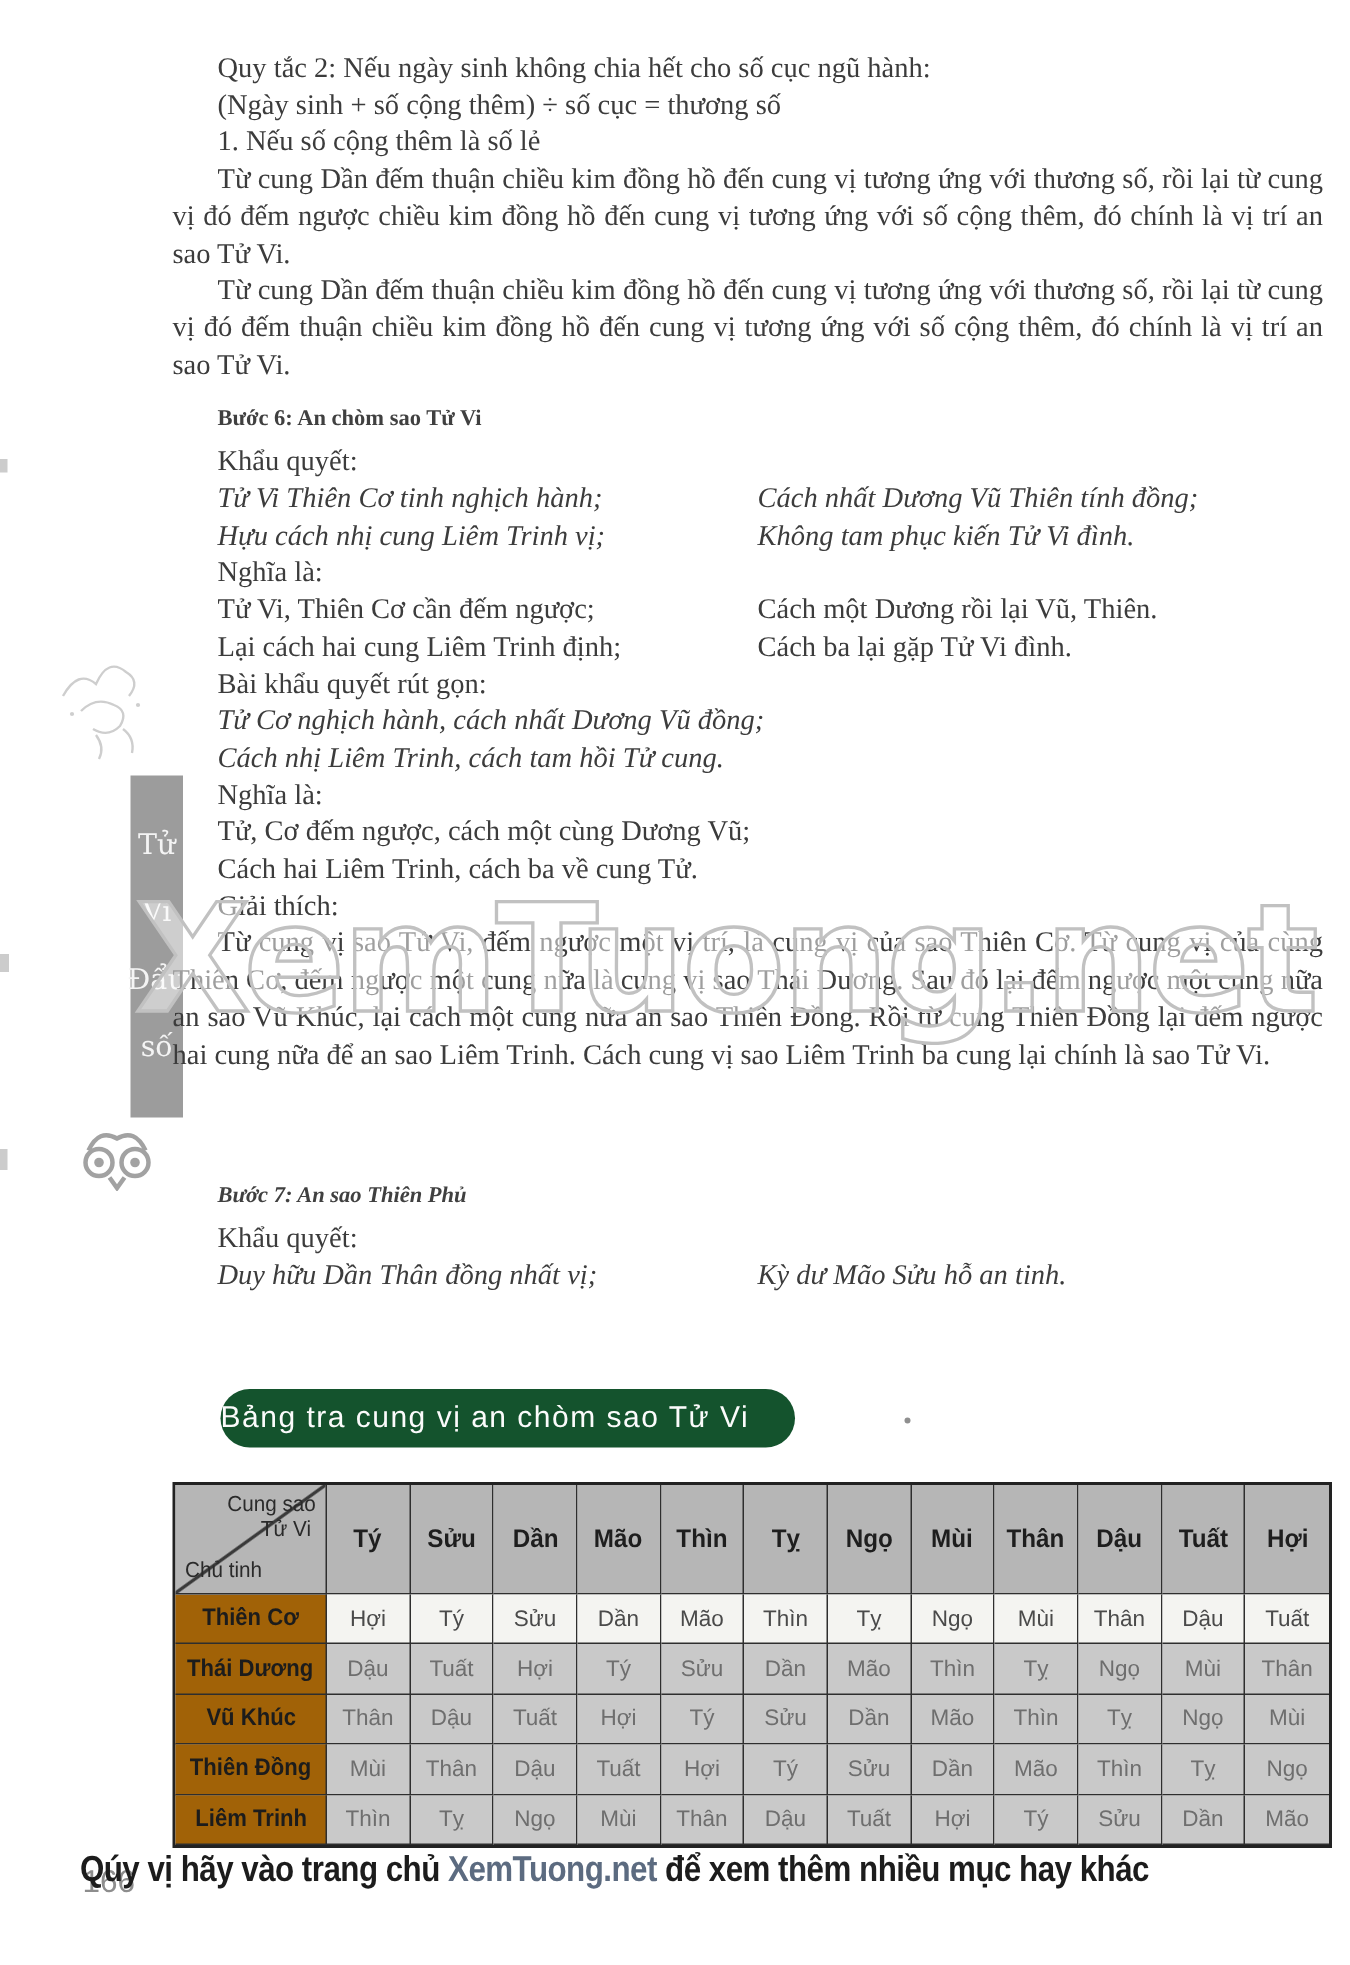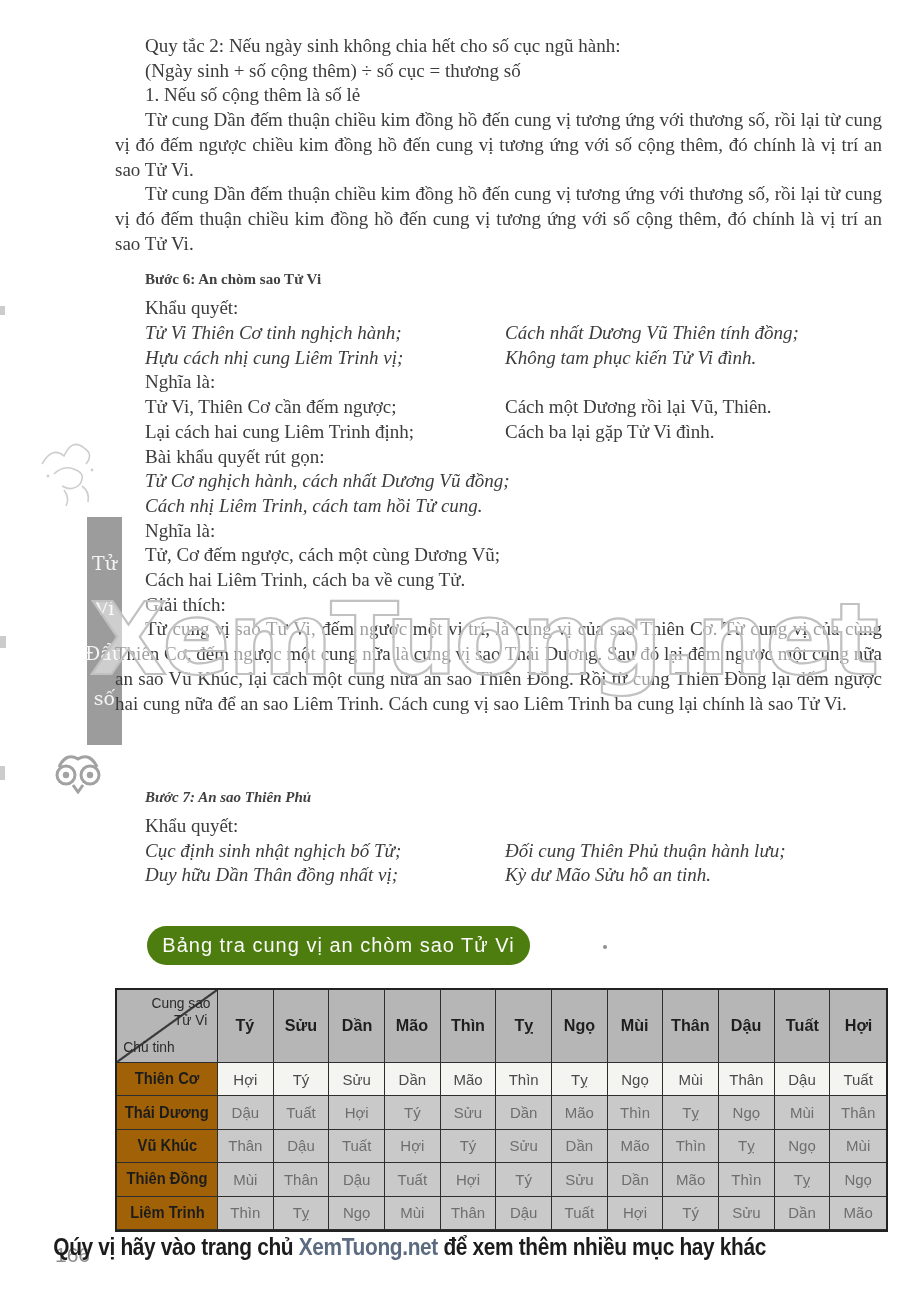--- a/index.html
+++ b/index.html
@@ -28,23 +28,23 @@
   .bird{position:absolute;left:34px;top:430px;}
   .cloud{position:absolute;left:52px;top:746px;}
 
   
   .wm{position:absolute;left:90px;top:581px;z-index:5;pointer-events:none;
       font-family:"DejaVu Sans", sans-serif;font-weight:bold;font-size:100px;
       letter-spacing:-2px;color:rgba(255,255,255,0.50);
       -webkit-text-stroke:2.2px #c1c1c1;white-space:nowrap;}
 
   
-  .banner{position:absolute;left:147px;top:926px;width:383px;height:39px;background:#4d7c0f;
+  .banner{position:absolute;left:147px;top:926px;width:383px;height:39px;background:#14532d;
           border-radius:20px;color:#fbfbfb;font-family:"Liberation Sans", sans-serif;
-          font-size:20px;line-height:39px;text-align:center;letter-spacing:1px;}
+          font-size:20px;line-height:39px;letter-spacing:1px;}
   .dot-artifact{position:absolute;left:603px;top:945px;width:4px;height:4px;background:#8f8f8f;border-radius:50%;}
 
   
   .tbl{position:absolute;left:115px;top:988px;width:773px;box-sizing:border-box;
        border:2.5px solid #222;display:grid;
        grid-template-columns:101px repeat(12, 1fr);
        grid-template-rows:73px repeat(5, 33.4px);
        font-family:"Liberation Sans", sans-serif;}
   .tbl .cell{border-right:1.5px solid #2e2e2e;border-bottom:1.5px solid #2e2e2e;
        display:flex;align-items:center;justify-content:center;overflow:hidden;}
@@ -142,24 +142,20 @@
     <div class="ind">Tử, Cơ đếm ngược, cách một cùng Dương Vũ;</div>
     <div class="ind">Cách hai Liêm Trinh, cách ba về cung Tử.</div>
     <div class="ind">Giải thích:</div>
     <p class="para">Từ cung vị sao Tử Vi, đếm ngược một vị trí, là cung vị của sao Thiên Cơ. Từ cung vị của cùng Thiên Cơ, đếm ngược một cung nữa là cung vị sao Thái Dương. Sau đó lại đếm ngược một cung nữa an sao Vũ Khúc, lại cách một cung nữa an sao Thiên Đồng. Rồi từ cung Thiên Đồng lại đếm ngược hai cung nữa để an sao Liêm Trinh. Cách cung vị sao Liêm Trinh ba cung lại chính là sao Tử Vi.</p>
   </div>
 
   <div class="col col2">
     <h2 class="step" style="margin-top:0;font-style:italic;">Bước 7: An sao Thiên Phủ</h2>
     <div class="ind">Khẩu quyết:</div>
     <div class="duo">
-      <span class="l it">Cục định sinh nhật nghịch bố Tử;</span>
-      <span class="r it">Đối cung Thiên Phủ thuận hành lưu;</span>
-    </div>
-    <div class="duo">
       <span class="l it">Duy hữu Dần Thân đồng nhất vị;</span>
       <span class="r it">Kỳ dư Mão Sửu hỗ an tinh.</span>
     </div>
   </div>
 
   <div class="wm">XemTuong.net</div>
 
   <div class="banner">Bảng tra cung vị an chòm sao Tử Vi</div>
   <div class="dot-artifact"></div>
 

